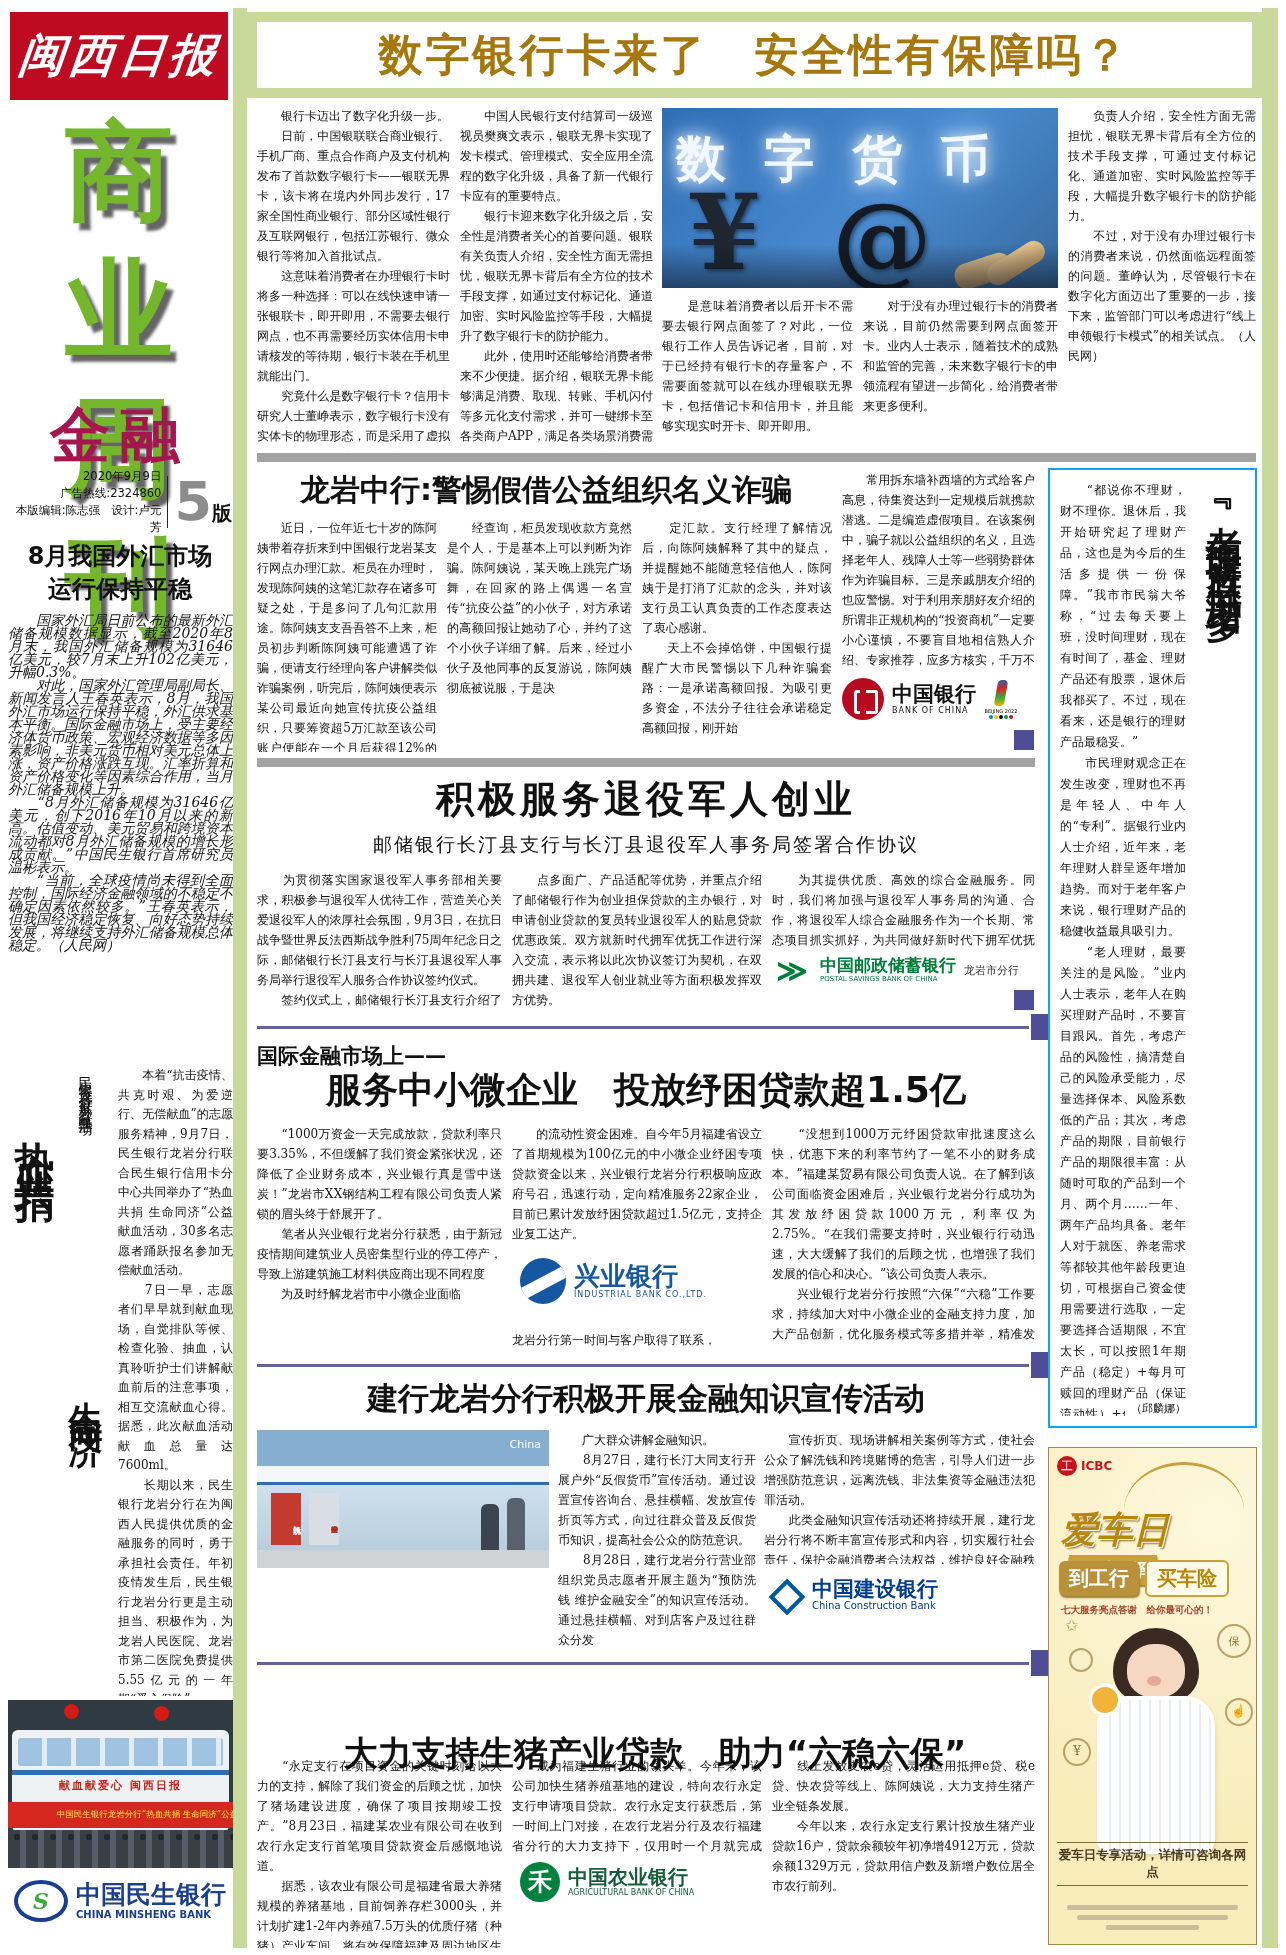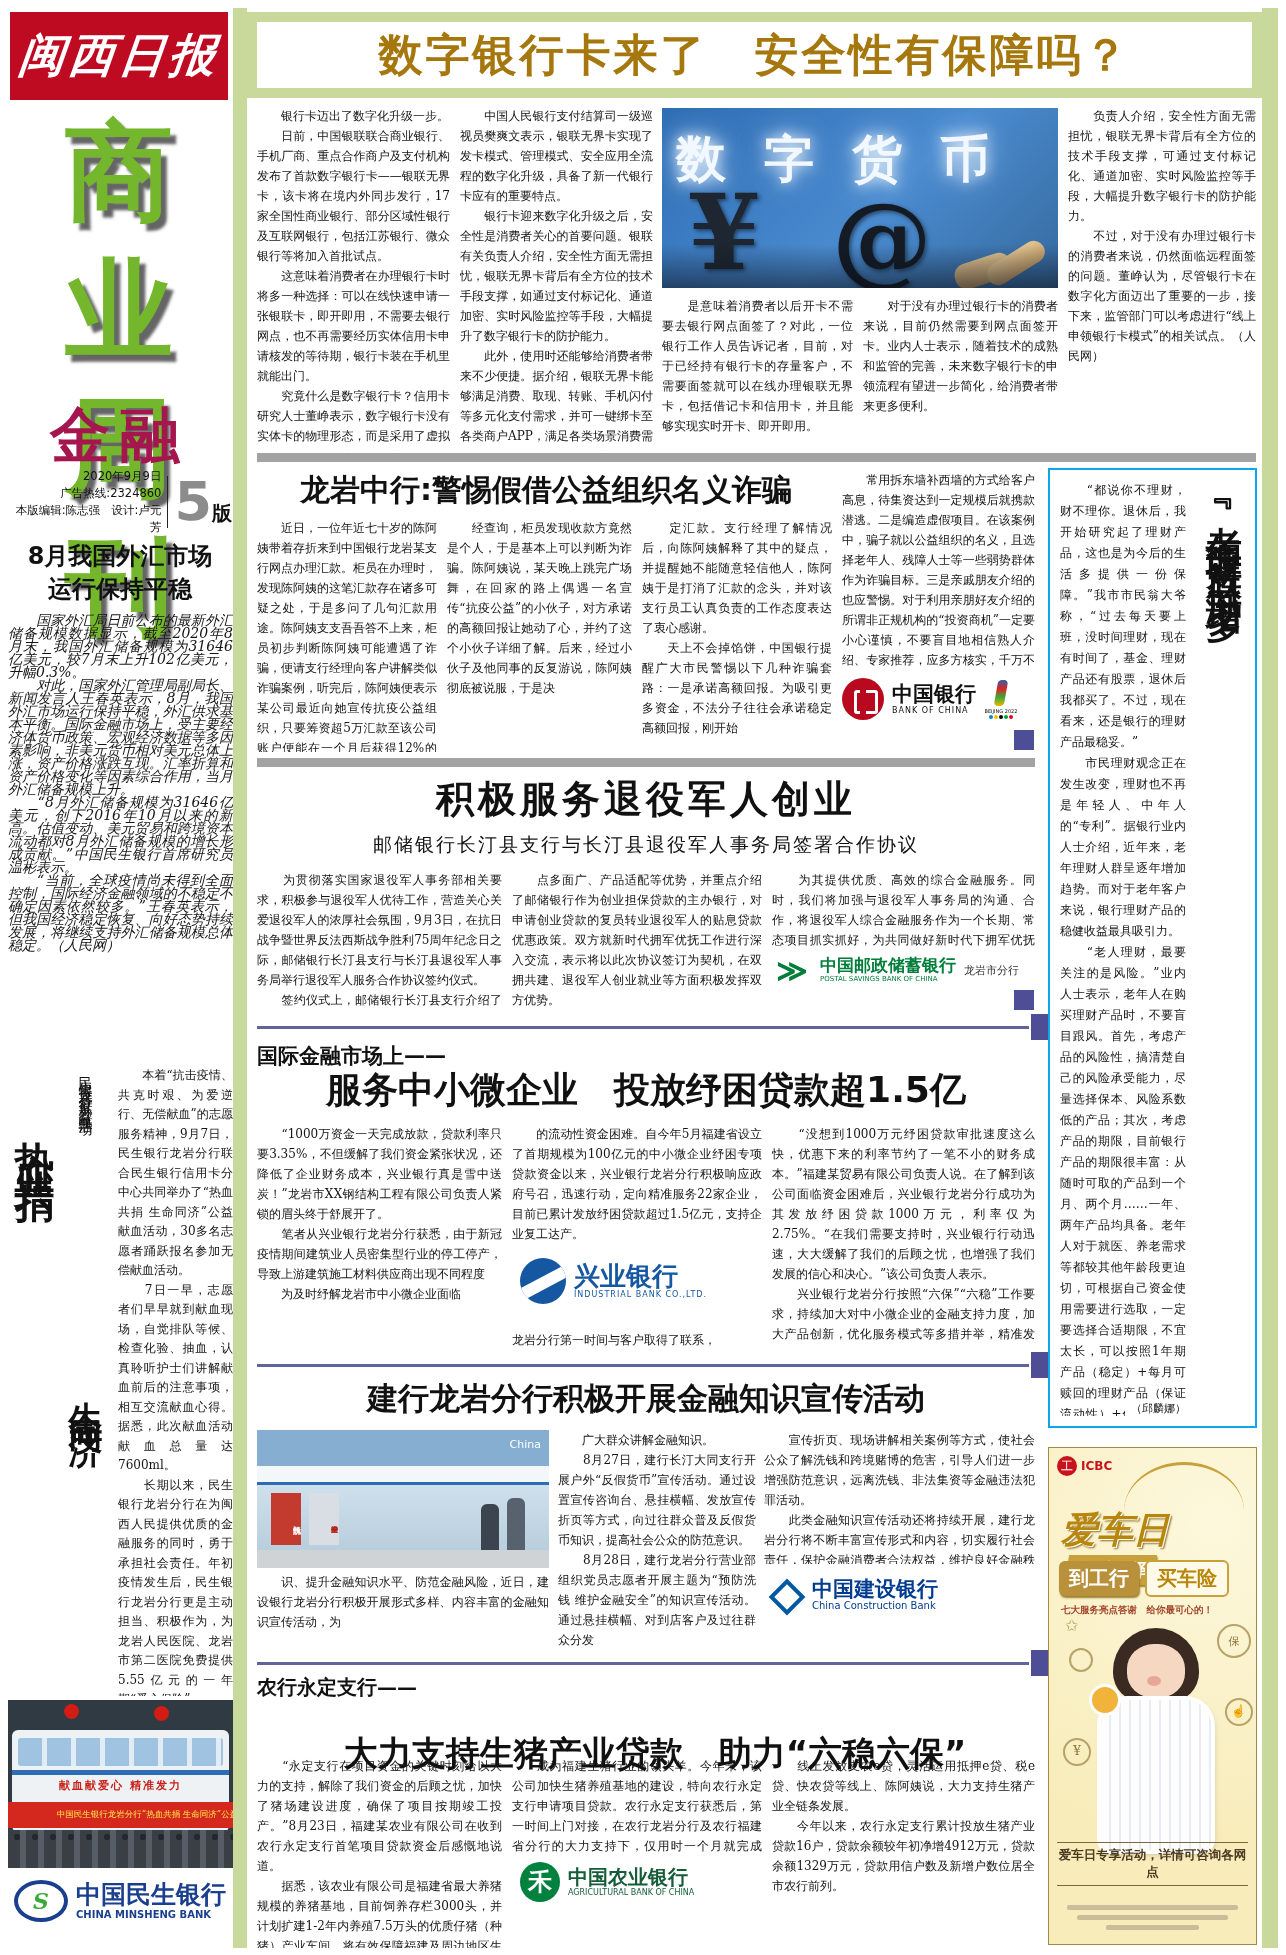--- a/index.html
+++ b/index.html
@@ -125,21 +125,21 @@
 　　7日一早，志愿者们早早就到献血现场，自觉排队等候、检查化验、抽血，认真聆听护士们讲解献血前后的注意事项，相互交流献血心得。据悉，此次献血活动献血总量达7600ml。
 　　长期以来，民生银行龙岩分行在为闽西人民提供优质的金融服务的同时，勇于承担社会责任。年初疫情发生后，民生银行龙岩分行更是主动担当、积极作为，为龙岩人民医院、龙岩市第二医院免费提供5.55亿元的一年期“爱心保险”。
 　　疫情无情，民生有爱。民生银行龙岩分行将一如既往提升金融服务，全力帮扶遇困企业，支持企业复工复产，在支持常态化疫情防控和助力全面恢复生产、生活秩序中贡献民生力量。</div>
   </div>
 
   <div class="abs photo-bus" style="left:8px;top:1700px;width:225px;height:168px;">
     <div class="abs" style="left:56px;top:4px;width:15px;height:15px;border-radius:50%;background:#d21c14;box-shadow:90px 2px 0 #d21c14;"></div>
     <div class="abs" style="left:4px;top:30px;width:217px;height:102px;background:#eef2f5;border-radius:6px;">
       <div style="margin:8px 6px 0 6px;height:28px;background:repeating-linear-gradient(90deg,#9fc3e0 0 24px,#e2ecf4 24px 29px);border-radius:3px;"></div>
       <div style="margin:4px 0 0 0;height:5px;background:#2e6cb5;"></div>
-      <div style="text-align:center;color:#c8221a;font-size:11px;font-weight:bold;letter-spacing:2px;margin-top:3px;">献血献爱心 精准发力</div>
+      <div style="text-align:center;color:#c8221a;font-size:11px;font-weight:bold;letter-spacing:2px;margin-top:3px;">献血献爱心 闽西日报</div>
     </div>
     <div class="abs" style="left:0;top:102px;width:225px;height:26px;background:#d4281e;display:flex;align-items:center;justify-content:center;padding-left:44px;">
       <span style="color:#ffe84d;font-size:8.5px;white-space:nowrap;">中国民生银行龙岩分行“热血共捐 生命同济”公益献血活动</span>
     </div>
     <div class="abs" style="left:0;bottom:0;width:225px;height:38px;background:radial-gradient(circle 5px at 9px 7px,#23282d 60%,transparent 62%) left top/18px 38px repeat-x,repeating-linear-gradient(90deg,#3a3f46 0 12px,#565d66 12px 18px);"></div>
   </div>
 
   <div class="abs logo-row" style="left:14px;top:1880px;width:219px;">
     <div class="sym-cmbc">S</div>
     <div>
@@ -260,40 +260,38 @@
     </div>
     <div style="height:16px;background:#f4f7fa;border-bottom:3px solid #2e6cb5;"></div>
     <div style="position:relative;height:65px;background:linear-gradient(180deg,#cfe0ec,#b9cedd);">
       <div style="position:absolute;left:14px;top:8px;width:30px;height:50px;background:#c23b2e;color:#fff;font-size:8px;writing-mode:vertical-rl;text-align:center;padding-top:2px;">预防洗钱</div>
       <div style="position:absolute;left:52px;top:8px;width:30px;height:50px;background:#d8dee4;color:#b02318;font-size:7px;writing-mode:vertical-rl;text-align:center;padding-top:2px;">维护金融安全</div>
       <div style="position:absolute;right:50px;bottom:0;width:18px;height:46px;background:#3c4450;border-radius:6px 6px 0 0;"></div>
       <div style="position:absolute;right:24px;bottom:0;width:18px;height:52px;background:#58616e;border-radius:6px 6px 0 0;"></div>
     </div>
     <div style="height:18px;background:#cfd3d6;"></div>
   </div>
-  <div class="abs body-text" style="left:257px;top:1572px;width:292px;height:76px;">　　识、提升金融知识水平、防范金融风险，近日，建设银行龙岩分行积极开展形式多样、内容丰富的金融知识宣传活动，为</div>
   <div class="abs body-text" style="left:558px;top:1430px;width:198px;height:218px;">　　广大群众讲解金融知识。
 　　8月27日，建行长汀大同支行开展户外“反假货币”宣传活动。通过设置宣传咨询台、悬挂横幅、发放宣传折页等方式，向过往群众普及反假货币知识，提高社会公众的防范意识。
 　　8月28日，建行龙岩分行营业部组织党员志愿者开展主题为“预防洗钱 维护金融安全”的知识宣传活动。通过悬挂横幅、对到店客户及过往群众分发</div>
   <div class="abs body-text" style="left:764px;top:1430px;width:271px;height:134px;">　　宣传折页、现场讲解相关案例等方式，使社会公众了解洗钱和跨境赌博的危害，引导人们进一步增强防范意识，远离洗钱、非法集资等金融违法犯罪活动。
 　　此类金融知识宣传活动还将持续开展，建行龙岩分行将不断丰富宣传形式和内容，切实履行社会责任，保护金融消费者合法权益，维护良好金融秩序。</div>
   <div class="abs logo-row" style="left:770px;top:1578px;width:265px;">
     <div class="sym-ccb"></div>
     <div>
       <div class="logo-cn" style="font-size:21px;color:#003c8f;font-family:'DejaVu Serif',serif;">中国建设银行</div>
       <div class="logo-en" style="font-size:10px;color:#003c8f;">China Construction Bank</div>
     </div>
   </div>
 
   <div class="abs divider-row" style="left:257px;top:1650px;width:800px;height:26px;">
     <div class="line"></div>
       <div class="sq"></div>
   </div>
 
-  <div class="abs hd" style="left:257px;top:1674px;width:400px;font-size:20px;">农行永定支行——</div>
   <div class="abs hd" style="left:266px;top:1698px;width:778px;height:50px;font-size:34px;text-align:center;margin-top:33px;">大力支持生猪产业贷款　助力“六稳六保”</div>
   <div class="abs body-text" style="left:257px;top:1756px;width:245px;height:192px;">　　“永定支行在项目资金的关键时刻给以大力的支持，解除了我们资金的后顾之忧，加快了猪场建设进度，确保了项目按期竣工投产。”8月23日，福建某农业有限公司在收到农行永定支行首笔项目贷款资金后感慨地说道。
 　　据悉，该农业有限公司是福建省最大养猪规模的养猪基地，目前饲养存栏3000头，并计划扩建1-2年内养殖7.5万头的优质仔猪（种猪）产业车间，将有效保障福建及周边地区生猪与猪肉供应，</div>
   <div class="abs body-text" style="left:512px;top:1756px;width:250px;height:96px;">　　成为福建生猪行业的领头羊。今年来，该公司加快生猪养殖基地的建设，特向农行永定支行申请项目贷款。农行永定支行获悉后，第一时间上门对接，在农行龙岩分行及农行福建省分行的大力支持下，仅用时一个月就完成3000万元、可分期支用的项目贷款审批及首笔放款。
 　　据了解，今年以来，农行永定支行主动融入地方疫情防控和经济社会发展大局，围绕“六稳”“六保”部署，该支行将继续加大对生猪产业的支持力度，</div>
   <div class="abs logo-row" style="left:520px;top:1862px;width:240px;">
     <div class="sym-abc">禾</div>
     <div>
       <div class="logo-cn" style="font-size:20px;color:#155c38;font-family:'DejaVu Serif',serif;">中国农业银行</div>
       <div class="logo-en" style="font-size:8px;color:#155c38;">AGRICULTURAL BANK OF CHINA</div>

